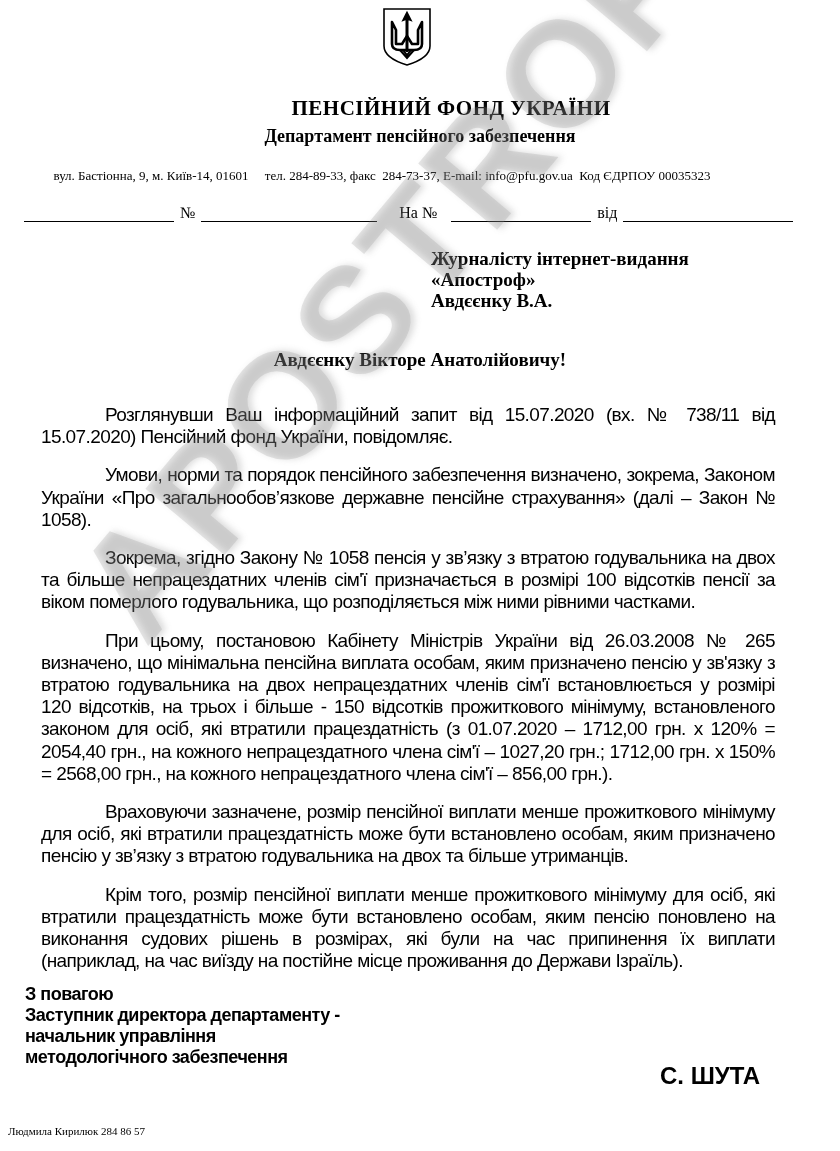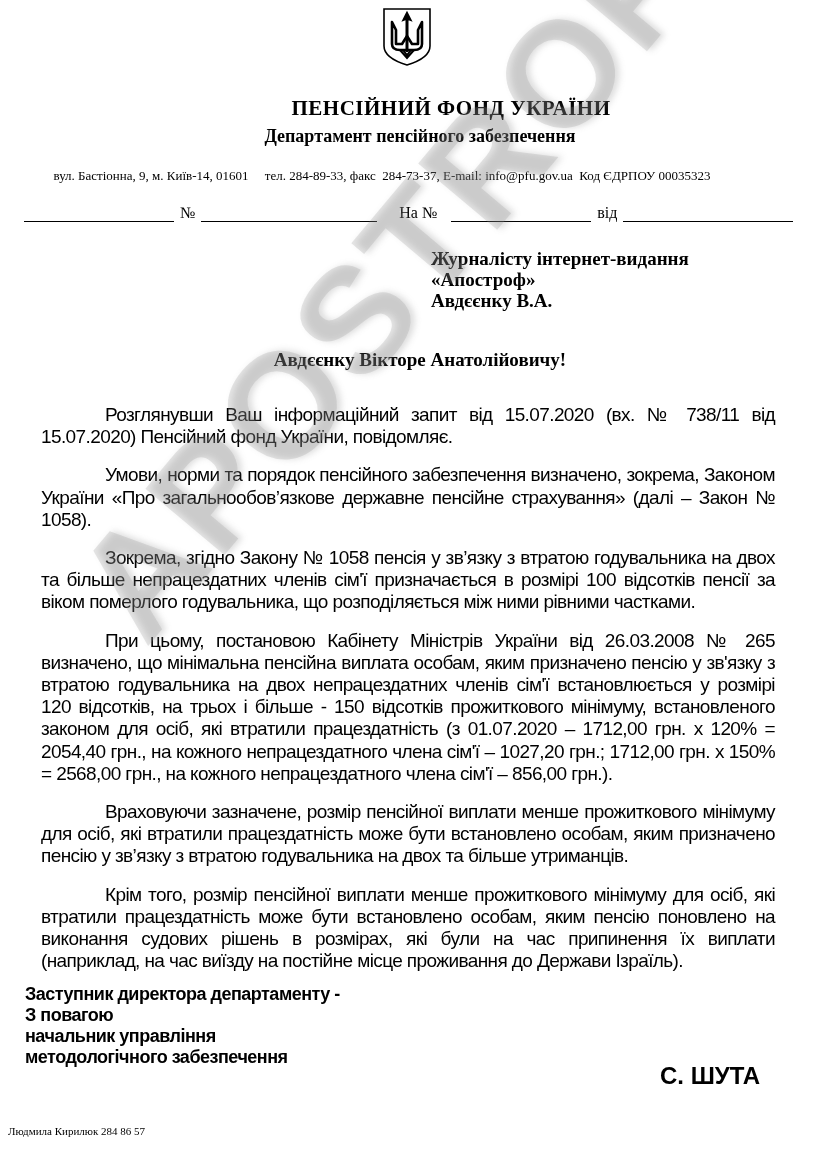--- a/index.html
+++ b/index.html
@@ -60,21 +60,21 @@
     <p>Умови, норми та порядок пенсійного забезпечення визначено, зокрема, Законом України  «Про загальнообов’язкове державне пенсійне страхування» (далі – Закон № 1058).</p>
     <p>Зокрема, згідно Закону № 1058 пенсія у зв’язку з втратою годувальника на двох та більше непрацездатних членів сім'ї призначається в розмірі 100 відсотків пенсії за віком померлого годувальника, що розподіляється між ними рівними частками.</p>
     <p>При цьому, постановою Кабінету Міністрів України від  26.03.2008 № 265 визначено, що мінімальна пенсійна виплата особам, яким призначено пенсію у зв'язку з втратою годувальника на двох непрацездатних членів сім'ї встановлюється у розмірі 120 відсотків, на трьох і більше - 150 відсотків прожиткового мінімуму, встановленого законом для осіб, які втратили працездатність (з 01.07.2020 – 1712,00 грн. х 120% = 2054,40 грн., на кожного непрацездатного члена сім'ї – 1027,20 грн.; 1712,00 грн. х 150% = 2568,00 грн., на кожного непрацездатного члена сім'ї – 856,00 грн.).</p>
     <p>Враховуючи зазначене, розмір пенсійної виплати менше прожиткового мінімуму для осіб, які втратили працездатність може бути встановлено особам, яким призначено пенсію у зв’язку з втратою годувальника на двох та більше утриманців.</p>
     <p>Крім того, розмір пенсійної виплати менше прожиткового мінімуму для осіб, які втратили працездатність може бути встановлено особам, яким пенсію поновлено на виконання судових рішень в розмірах, які були на час припинення їх виплати (наприклад, на час виїзду на постійне місце проживання до Держави Ізраїль).</p>
   </div>
 
   <div class="watermark">APOSTROPHE</div>
 
   <div class="sign">
+    <div>З повагою</div>
     <div>Заступник директора департаменту -</div>
-    <div>З повагою</div>
     <div>начальник управління</div>
     <div>методологічного забезпечення</div>
   </div>
   <div class="signer">С.  ШУТА</div>
 
   <div class="executor">Людмила Кирилюк  284 86 57</div>
 </div>
 
 </body></html>

